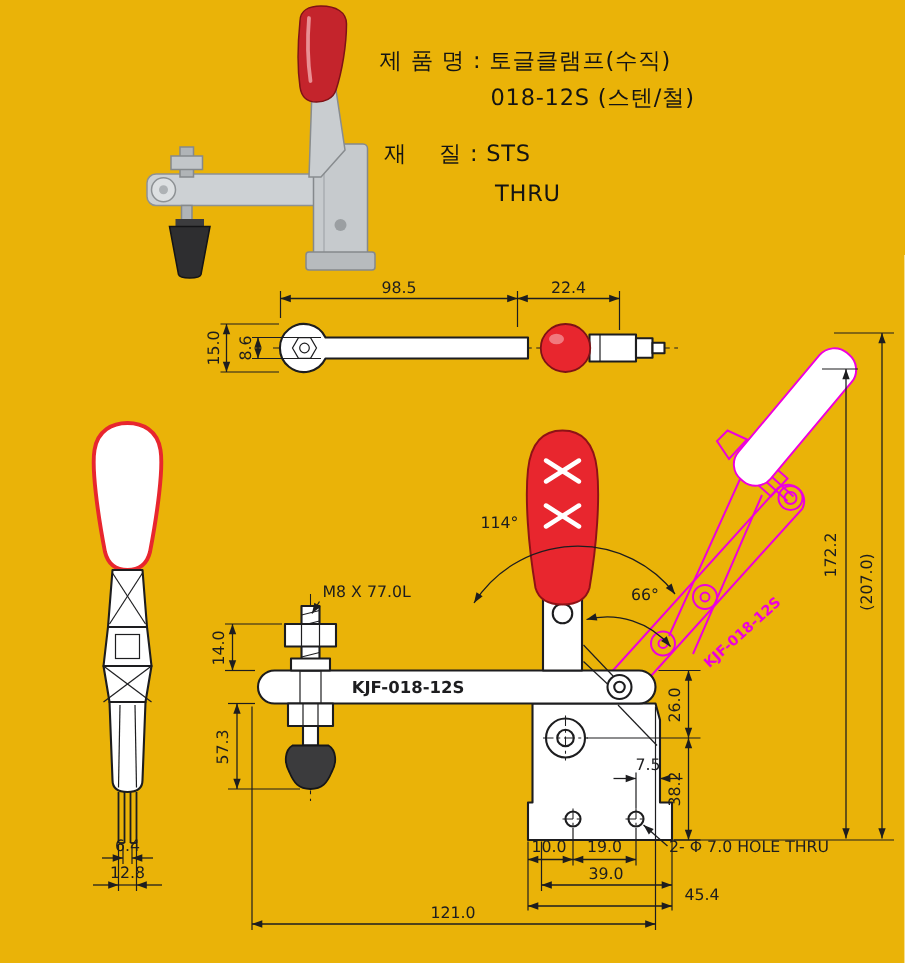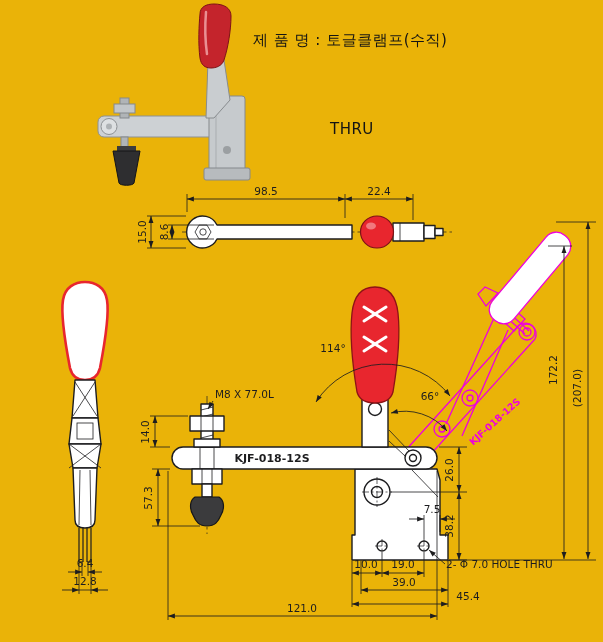--- a/index.html
+++ b/index.html
@@ -29,20 +29,22 @@
   .mk{fill:var(--line-ink);}
   .red{fill:var(--handle-red);stroke:#8e1216;stroke-width:1.3;}
   .whitemark{stroke:#fff;stroke-width:3;stroke-linecap:round;}
 </style>
 </head>
 <body>
 
 <div class="canvas">
 
   <div class="info-line" id="info1">제 품 명 : 토글클램프(수직)</div>
+  <div class="info-line" id="info2">018-12S (스텐/철)</div>
+  <div class="info-line" id="info3">재    질 : STS</div>
   <div class="info-line" id="info4">THRU</div>
 
   <svg width="603" height="642" viewBox="0 0 603 642">
     <defs>
       <marker id="arw" viewBox="0 0 10 10" refX="9.5" refY="5" markerWidth="9" markerHeight="9" orient="auto-start-reverse">
         <path class="mk" d="M0.5,1.8 L9.5,5 L0.5,8.2 Z"></path>
       </marker>
     </defs>
 
     <g>

